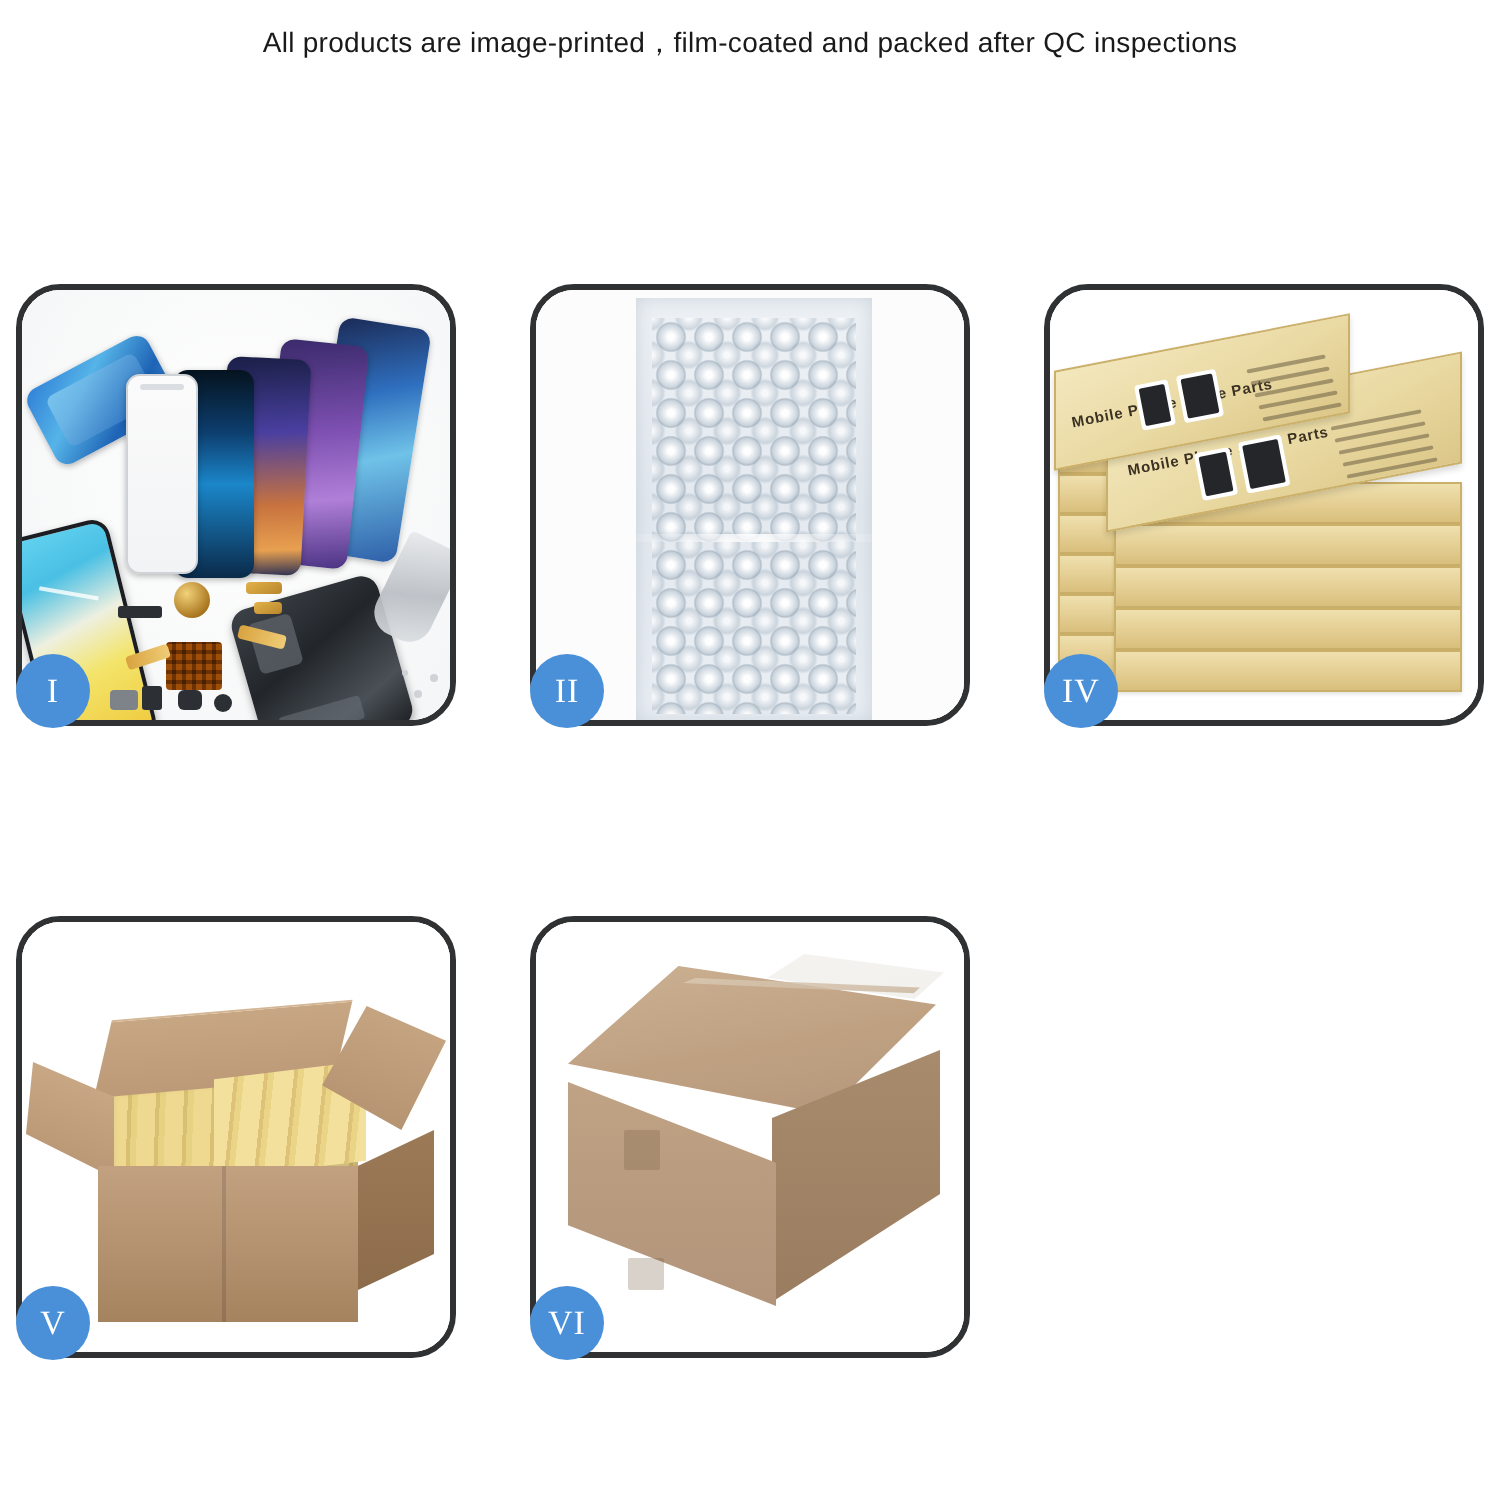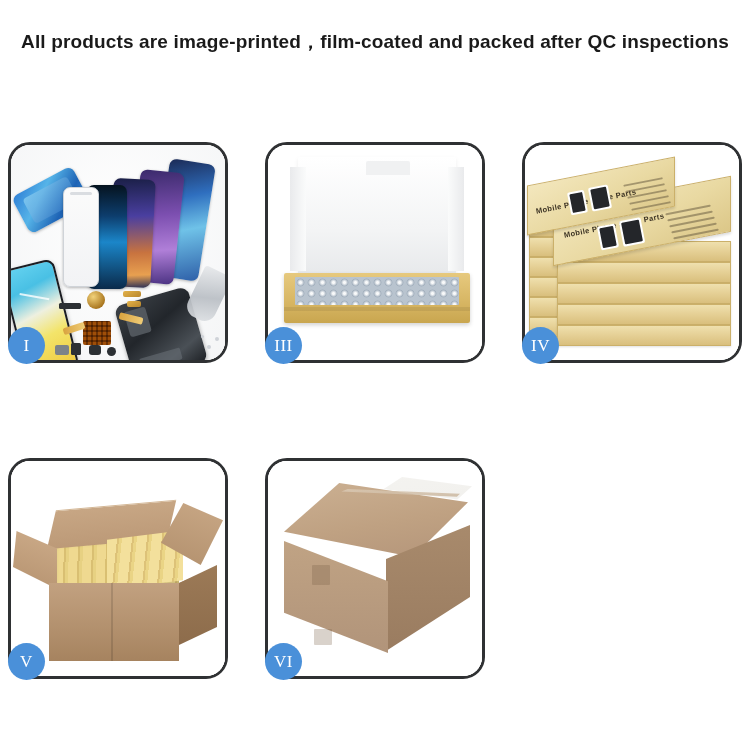--- a/index.html
+++ b/index.html
@@ -26,24 +26,24 @@
     margin: 0;
     padding-top: 38px;
     font-size: 35px;
     font-weight: bold;
     letter-spacing: 1.2px;
     color: #111111;
     line-height: 1.0;
     font-family: "Liberation Sans", sans-serif;
   }
   .page-subtitle {
-    margin: 16px;
+    margin: 0;
     padding-top: 13px;
-    font-size: 19px;
-    font-weight: bold;
+    font-size: 14px;
+    font-weight: normal;
     color: #1a1a1a;
     letter-spacing: 0.15px;
     font-family: "Liberation Sans", sans-serif;
   }
 
   
   .grid {
     position: absolute;
     left: 8px;
     top: 142px;
@@ -371,35 +371,33 @@
         <div class="chip" style="left:96px; top:202px; width:9px; height:9px; border-radius:50%;"></div>
         <div class="chip" style="left:44px; top:200px; width:14px; height:10px; background:#7d8388; border-radius:2px;"></div>
         <div class="screws" style="left:196px; top:200px; width:4px; height:4px;"></div>
         <div class="screws" style="left:204px; top:192px; width:4px; height:4px;"></div>
         <div class="screws" style="left:190px; top:190px; width:3px; height:3px;"></div>
       </div>
     </div>
     <div class="badge">I</div>
   </div>
 
-
   <div class="card">
     <div class="card-inner">
-      <div class="scene3">
-        <div class="lid">
-          <div class="lid-tab"></div>
-        </div>
-        <div class="tray">
-          <div class="tray-inner"></div>
-          <div class="tray-lip"></div>
+      <div class="scene2">
+        <div class="pouch">
+          <div class="bubbles"></div>
+          <div class="bubbles2"></div>
+          <div class="pouch-seam"></div>
         </div>
       </div>
     </div>
-    <div class="badge">III</div>
+    <div class="badge">II</div>
   </div>
+
 
   <div class="card">
     <div class="card-inner">
       <div class="scene4">
 
         <div class="kbox" style="left:4px;  top:72px;  width:104px; height:20px;"></div>
         <div class="kbox" style="left:4px;  top:92px;  width:104px; height:20px;"></div>
         <div class="kbox" style="left:4px;  top:112px; width:104px; height:20px;"></div>
         <div class="kbox" style="left:4px;  top:132px; width:104px; height:20px;"></div>
         <div class="kbox" style="left:4px;  top:152px; width:104px; height:20px;"></div>

